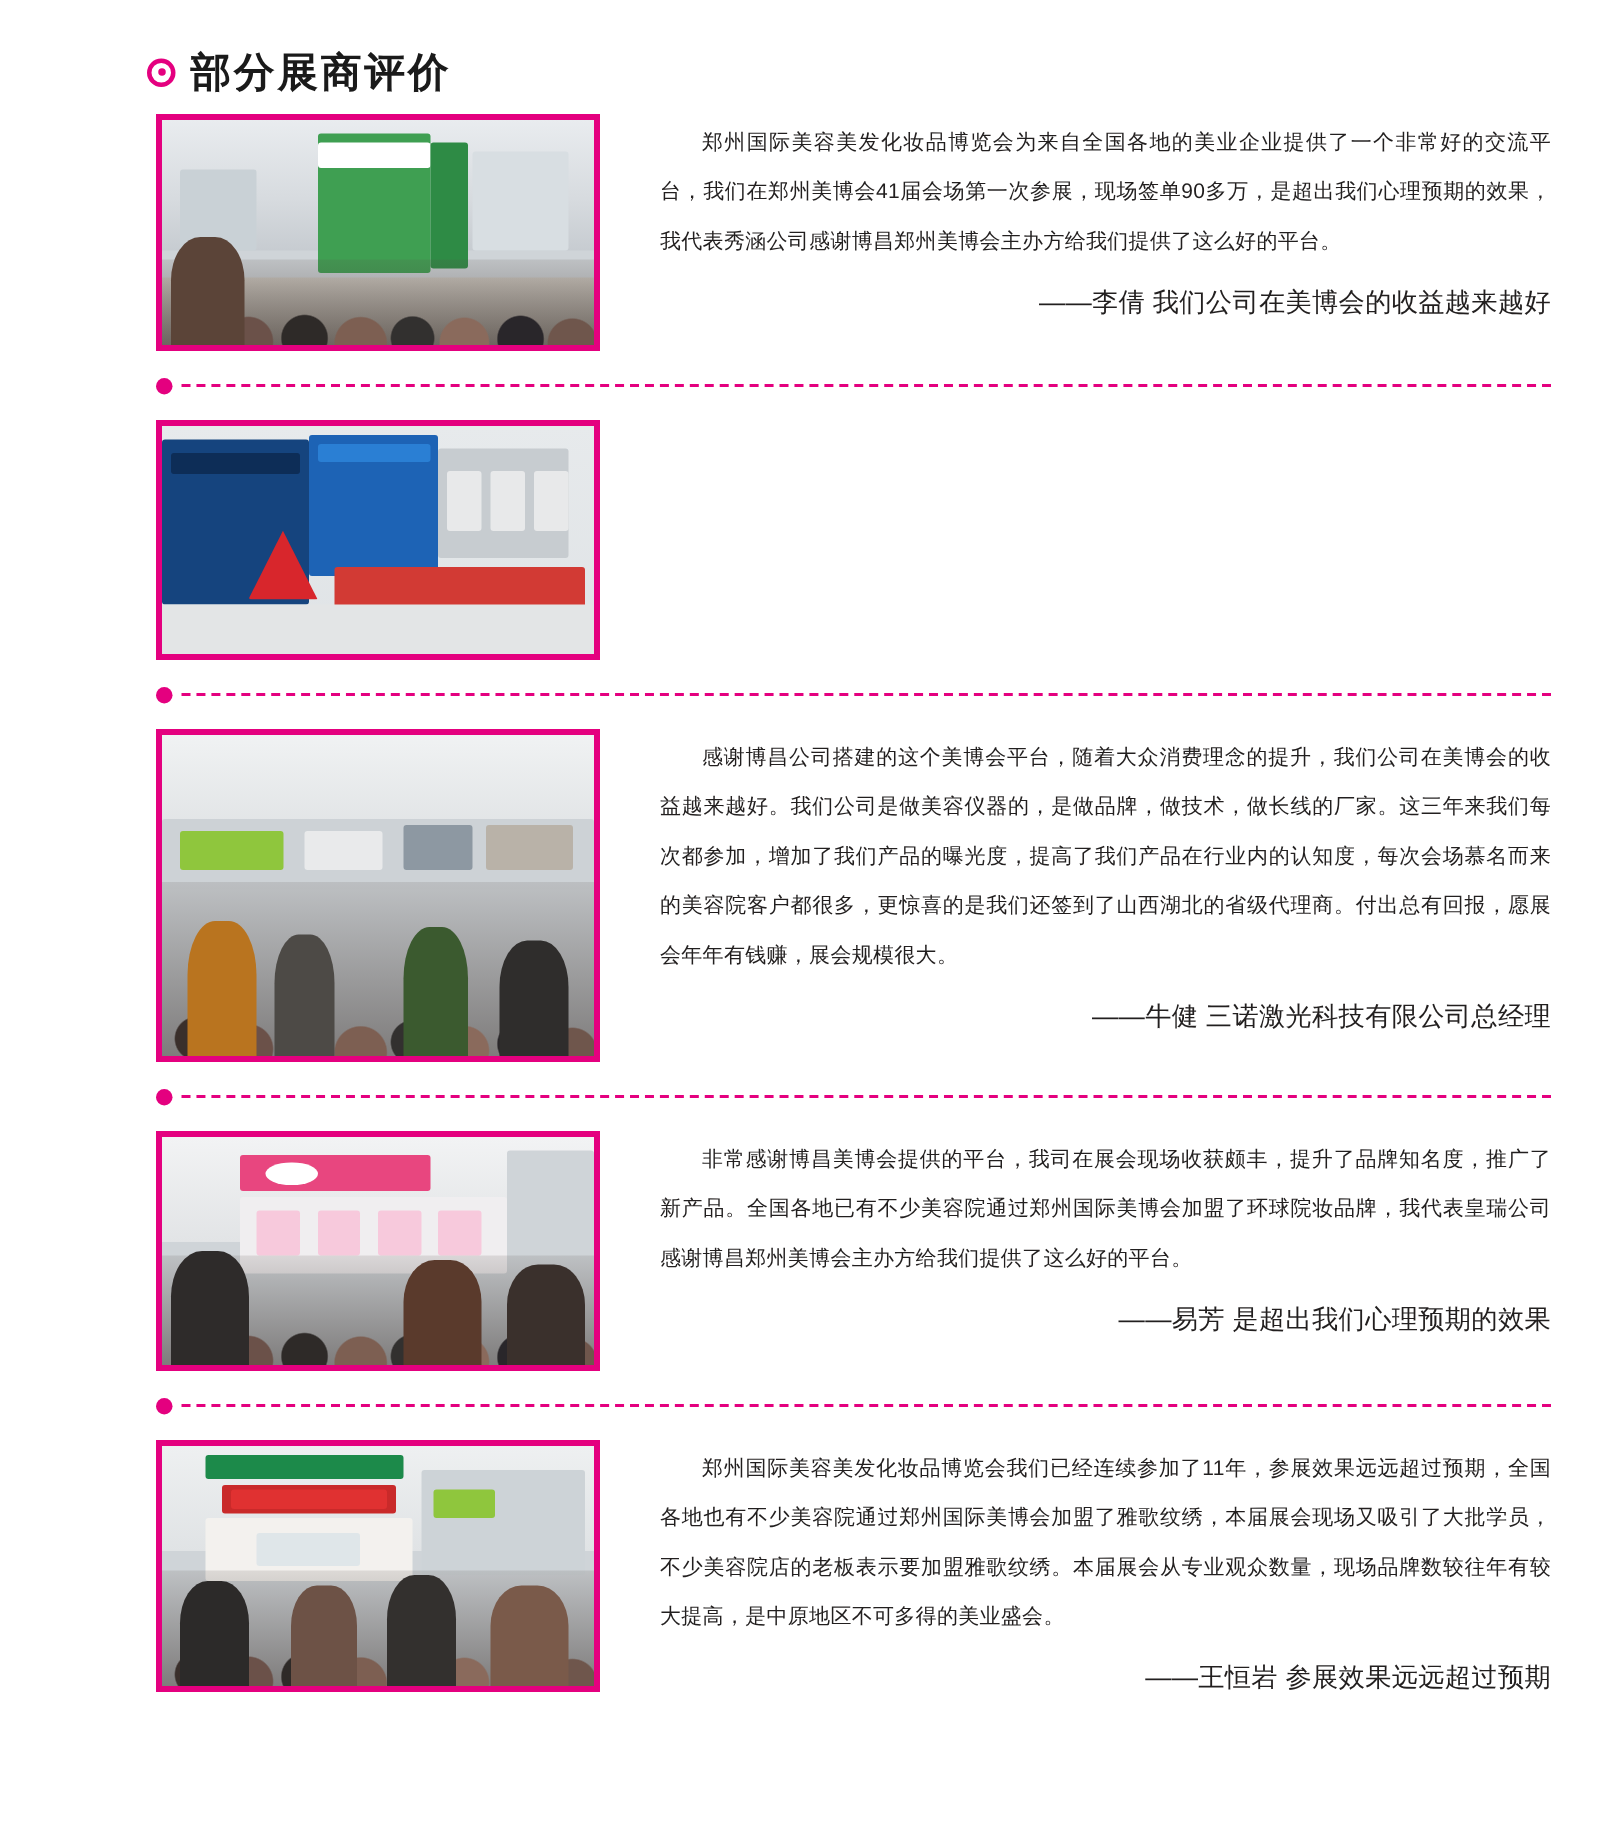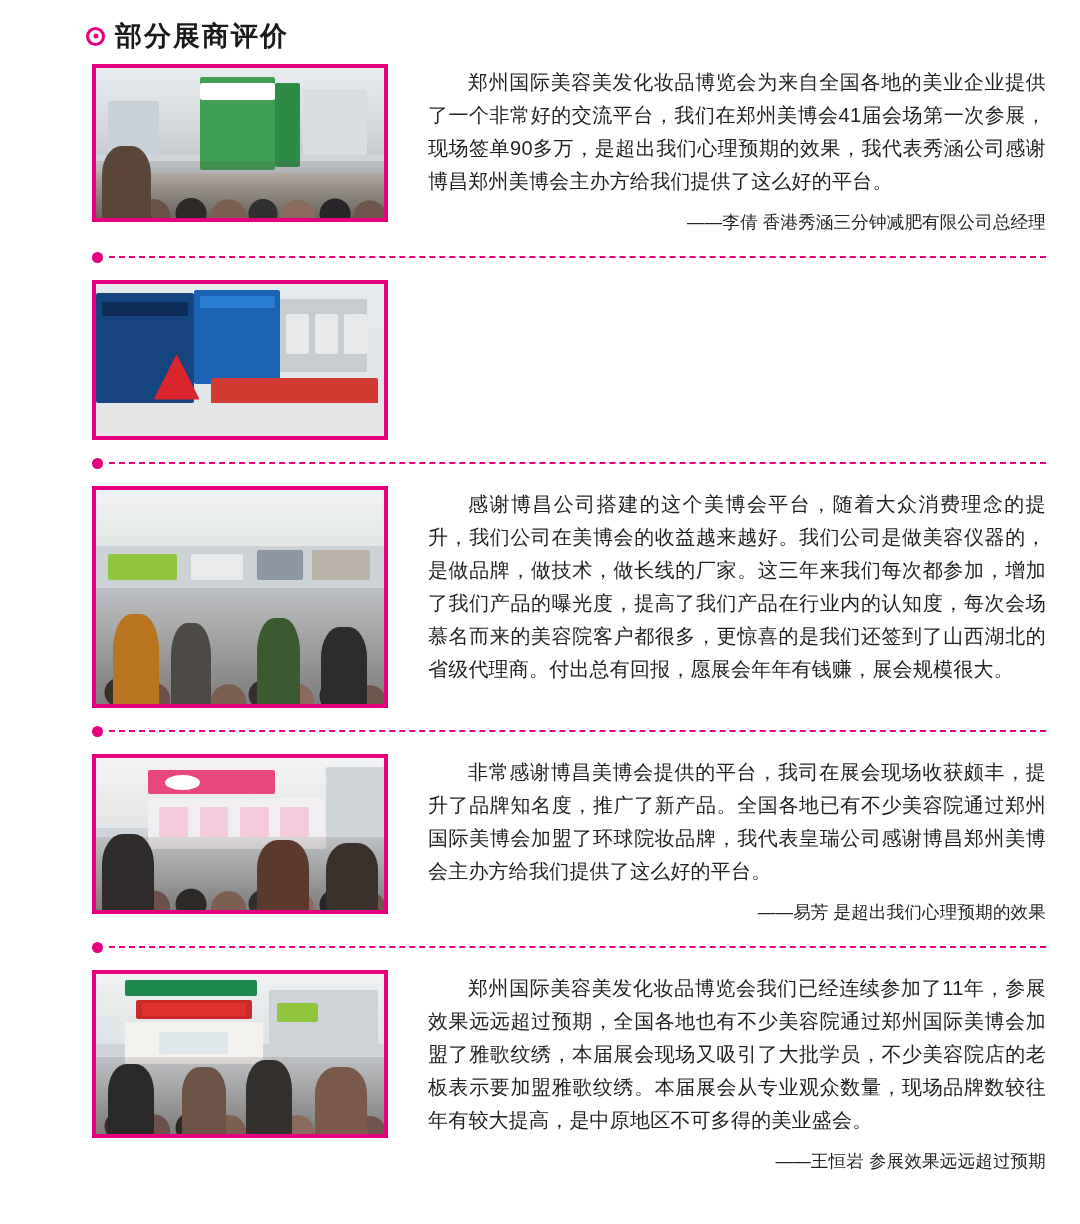--- a/index.html
+++ b/index.html
@@ -13,21 +13,21 @@
     font-family: "Liberation Sans", sans-serif;
     color: #231f20;
     overflow: hidden;
   }
 
   .page {
     position: relative;
     width: 1080px;
     height: 1224px;
     box-sizing: border-box;
-    padding: 4px;
+    padding: 16px;
   }
 
   
   .section-header {
     display: flex;
     align-items: center;
     padding: 14px 0 4px 82px;
   }
   .header-bullet {
     width: 19px;
@@ -122,21 +122,21 @@
       radial-gradient(circle at 95% 98%, #6f564c 0 16px, transparent 17px),
       linear-gradient(180deg, rgba(90,80,75,0.15), rgba(60,52,48,0.55));
   }
 
   .quote-block {
     flex: 1 1 auto;
     padding-left: 40px;
     padding-top: 2px;
   }
   .quote-text {
-    font-size: 20px;
+    font-size: 14px;
     line-height: 33px;
     text-align: justify;
     text-indent: 2em;
     color: #221f1f;
     letter-spacing: 0.2px;
   }
   .quote-author {
     margin-top: 12px;
     text-align: right;
     font-size: 17.5px;
@@ -186,21 +186,21 @@
           <div class="ph-booth" style="left:36%;top:10%;width:26%;height:11%;background:#ffffff;"></div>
           <div class="ph-booth" style="left:62%;top:10%;width:9%;height:56%;background:#2e8b45;"></div>
           <div class="ph-booth" style="left:72%;top:14%;width:22%;height:44%;background:#d8dee2;"></div>
           <div class="ph-booth" style="left:4%;top:22%;width:18%;height:36%;background:#c9d1d6;"></div>
           <div class="ph-crowd" style="height:38%;"></div>
           <div class="ph-booth" style="left:2%;top:52%;width:17%;height:48%;background:#5b4438;border-radius:40% 40% 0 0;"></div>
         </div>
       </div>
       <div class="quote-block">
         <div class="quote-text">郑州国际美容美发化妆品博览会为来自全国各地的美业企业提供了一个非常好的交流平台，我们在郑州美博会41届会场第一次参展，现场签单90多万，是超出我们心理预期的效果，我代表秀涵公司感谢博昌郑州美博会主办方给我们提供了这么好的平台。</div>
-        <div class="quote-author">——李倩 香港秀涵三分钟减肥有限公司总经理</div>
+        <div class="quote-author">——李倩 我们公司在美博会的收益越来越好</div>
       </div>
     </div>
 
     <div class="divider">
       <span class="divider-dot"></span>
       <span class="divider-line"></span>
     </div>
 
     <div class="testimonial">
       <div class="photo-frame h2">
@@ -237,20 +237,21 @@
           <div class="ph-booth" style="left:75%;top:28%;width:20%;height:14%;background:#b9b2a8;"></div>
           <div class="ph-crowd" style="height:54%;"></div>
           <div class="ph-booth" style="left:6%;top:58%;width:16%;height:42%;background:#b9741f;border-radius:40% 40% 0 0;"></div>
           <div class="ph-booth" style="left:26%;top:62%;width:14%;height:38%;background:#4d4a46;border-radius:40% 40% 0 0;"></div>
           <div class="ph-booth" style="left:56%;top:60%;width:15%;height:40%;background:#3b5a2f;border-radius:40% 40% 0 0;"></div>
           <div class="ph-booth" style="left:78%;top:64%;width:16%;height:36%;background:#2f2d2c;border-radius:40% 40% 0 0;"></div>
         </div>
       </div>
       <div class="quote-block">
         <div class="quote-text">感谢博昌公司搭建的这个美博会平台，随着大众消费理念的提升，我们公司在美博会的收益越来越好。我们公司是做美容仪器的，是做品牌，做技术，做长线的厂家。这三年来我们每次都参加，增加了我们产品的曝光度，提高了我们产品在行业内的认知度，每次会场慕名而来的美容院客户都很多，更惊喜的是我们还签到了山西湖北的省级代理商。付出总有回报，愿展会年年有钱赚，展会规模很大。</div>
+        <div class="quote-author">——牛健 三诺激光科技有限公司总经理</div>
       </div>
     </div>
 
     <div class="divider">
       <span class="divider-dot"></span>
       <span class="divider-line"></span>
     </div>
 
     <div class="testimonial">
       <div class="photo-frame h4">

